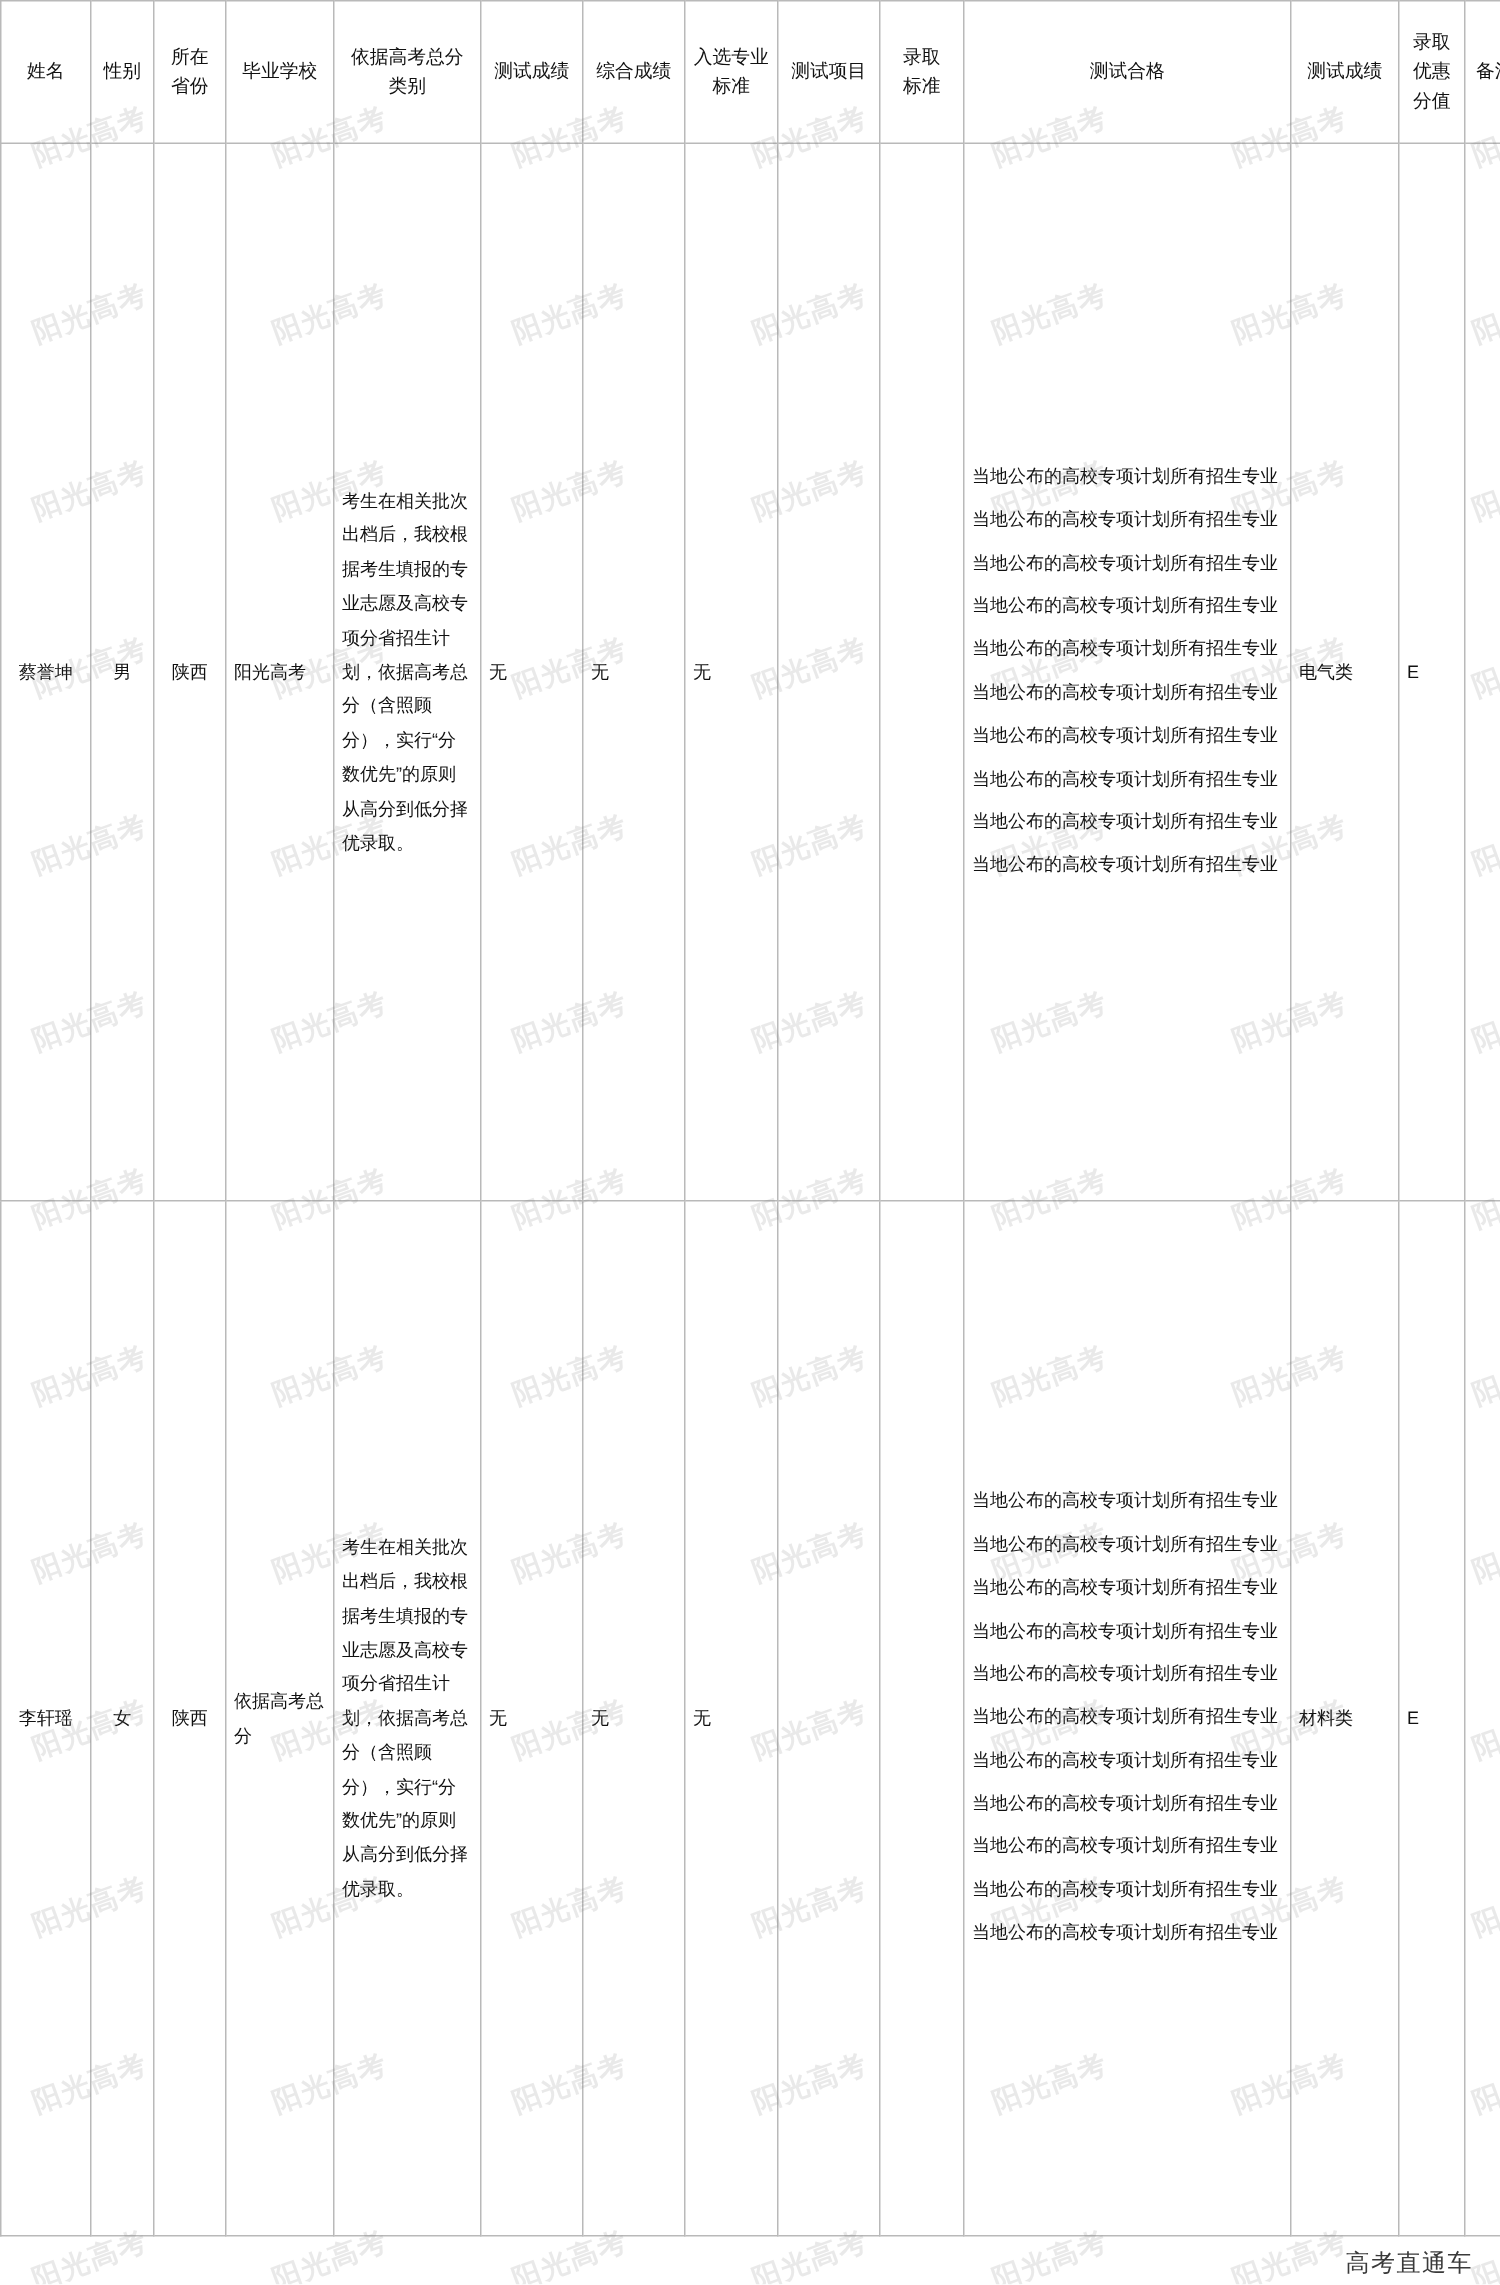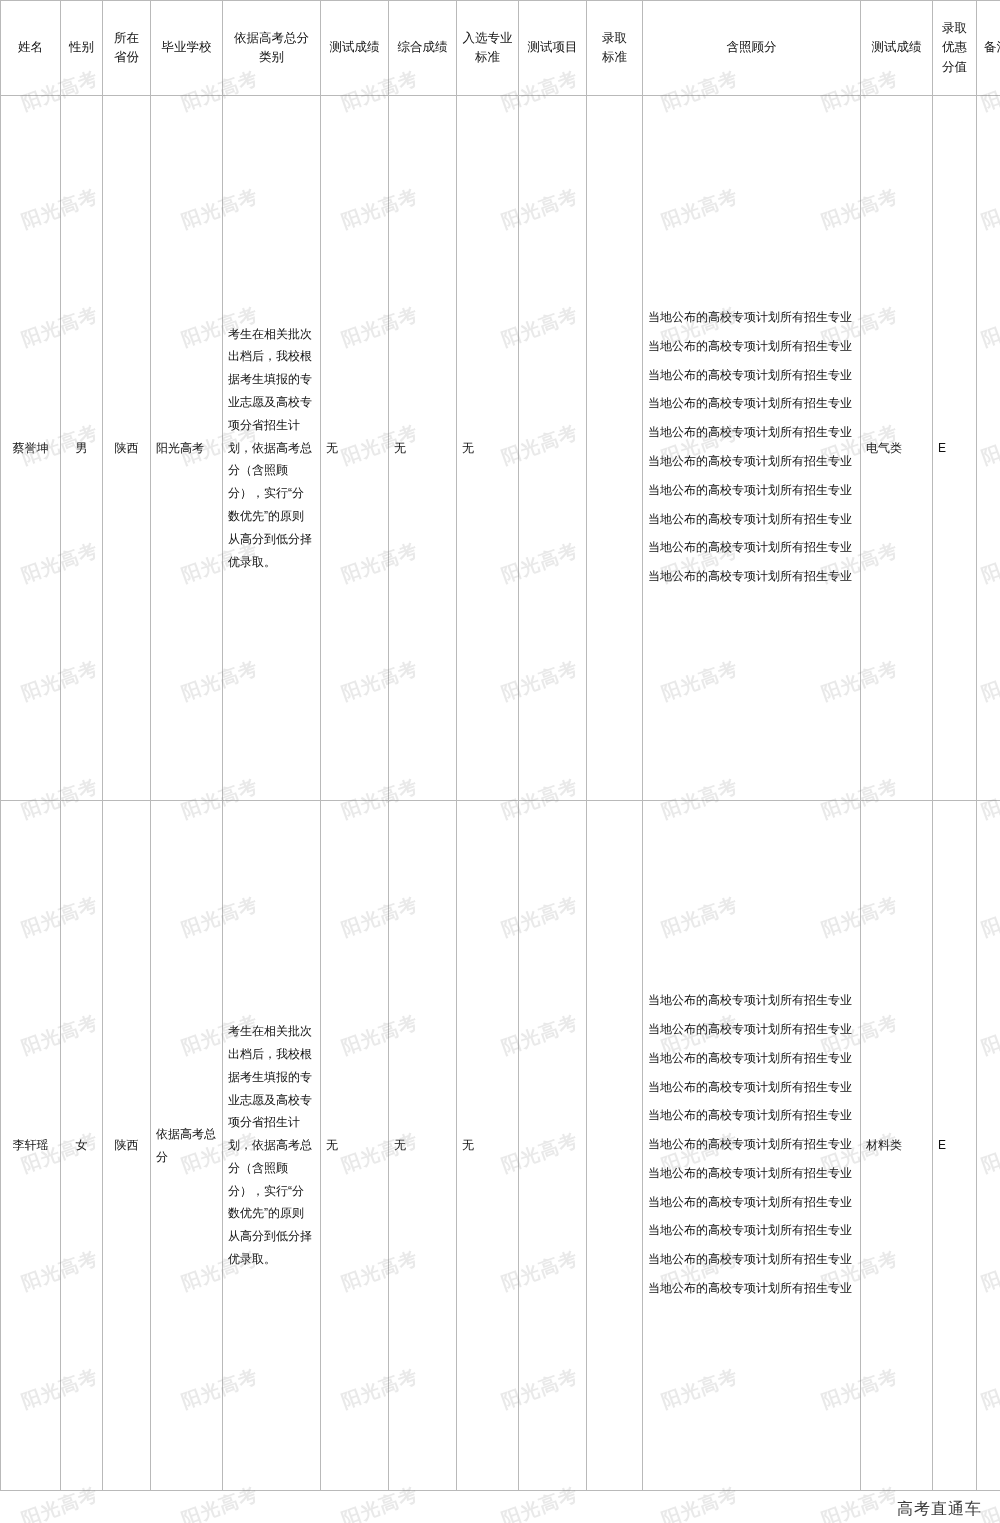--- a/index.html
+++ b/index.html
@@ -241,21 +241,21 @@
       <th>综合成绩</th>
       <th>
         <div>入选专业</div>
         <div>标准</div>
       </th>
       <th>测试项目</th>
       <th>
         <div>录取</div>
         <div>标准</div>
       </th>
-      <th>含照顾分</th>
+      <th>测试合格</th>
       <th>测试成绩</th>
       <th>
         <div>录取</div>
         <div>优惠</div>
         <div>分值</div>
       </th>
       <th>备注</th>
     </tr>
   </thead>
   <tbody id="tbody">

